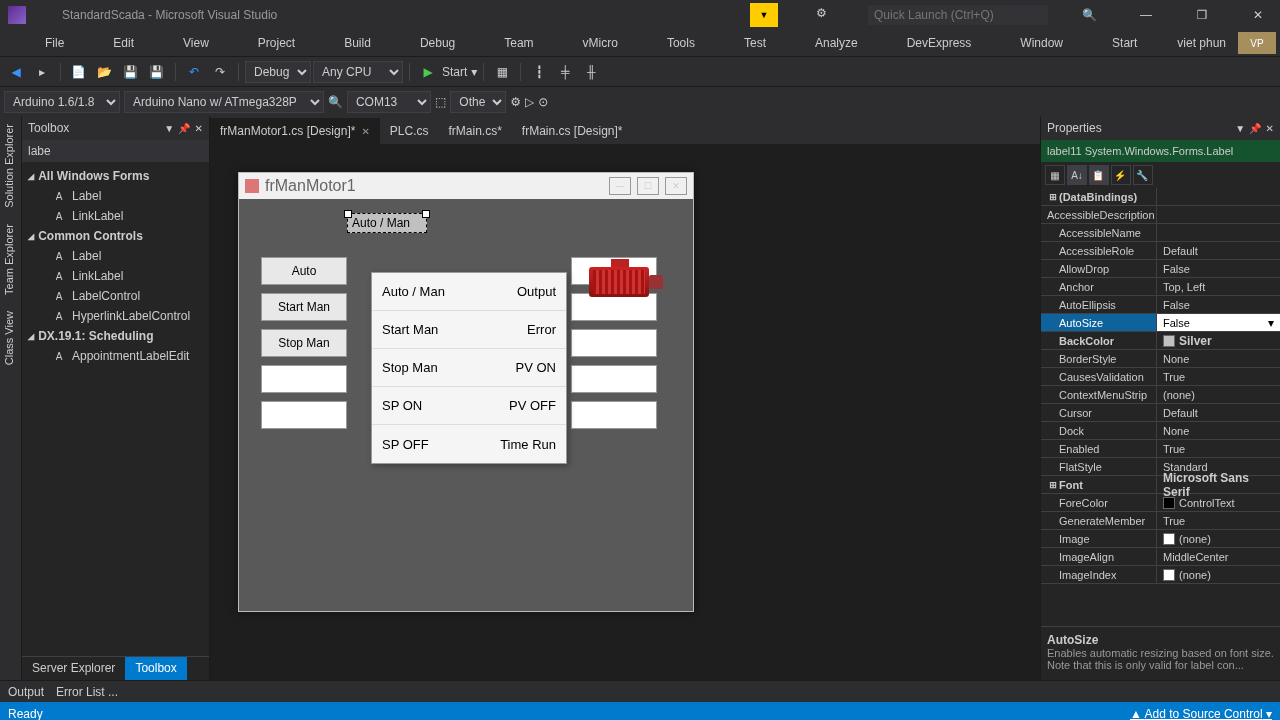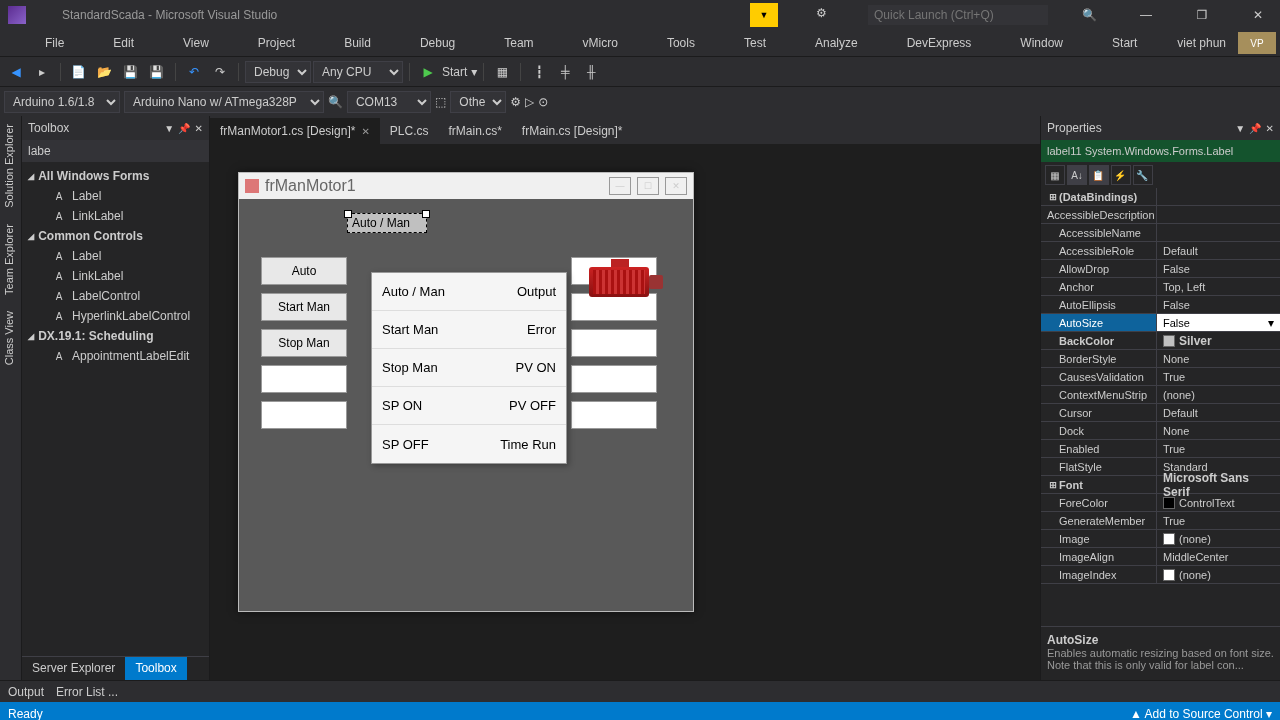--- a/index.html
+++ b/index.html
@@ -80,21 +80,21 @@
 .prop-row.sel .prop-k{color:#fff;}
 .prop-row.sel .prop-v{background:#fff;color:#000;}
 .exp{width:12px;text-align:center;font-size:9px;}
 .swatch{width:12px;height:12px;border:1px solid #666;}
 .prop-desc{height:54px;padding:6px;border-top:1px solid #3f3f46;}
 .prop-desc .t{font-weight:bold;color:#ccc;}
 .prop-desc .d{color:#999;font-size:11px;}
 .outbar{height:22px;background:#2d2d30;display:flex;align-items:center;padding:0 8px;gap:12px;border-top:1px solid #1b1b1c;}
 .outbar span{color:#ccc;cursor:pointer;}
 .status{height:24px;background:#007acc;color:#fff;display:flex;align-items:center;padding:0 8px;font-size:11px;}
-.status .right{margin-left:auto;display:flex;align-items:flex-start;gap:6px;}
+.status .right{margin-left:auto;display:flex;align-items:flex-start;gap:6px;text-decoration:underline;}
 </style>
 </head>
 <body>
 
 <div class="titlebar">
   <div class="logo"></div>
   <div class="title">StandardScada - Microsoft Visual Studio</div>
   <div class="yellow"></div>
   <div class="gear">⚙</div>
   <input class="quicklaunch" placeholder="Quick Launch (Ctrl+Q)" style="">

